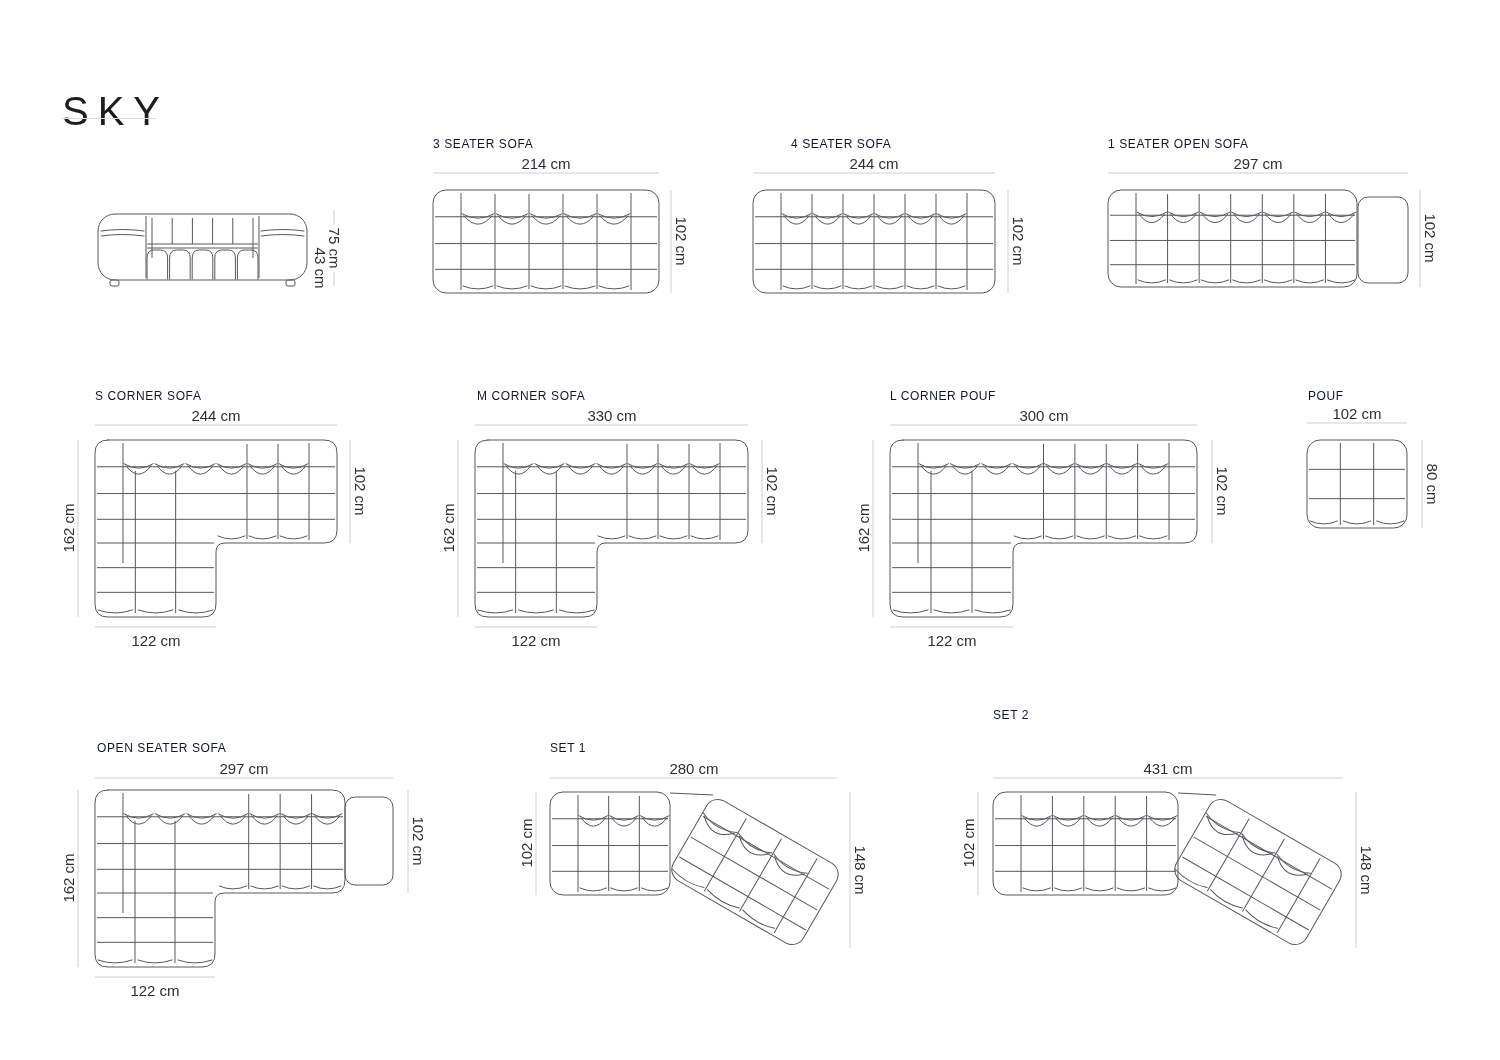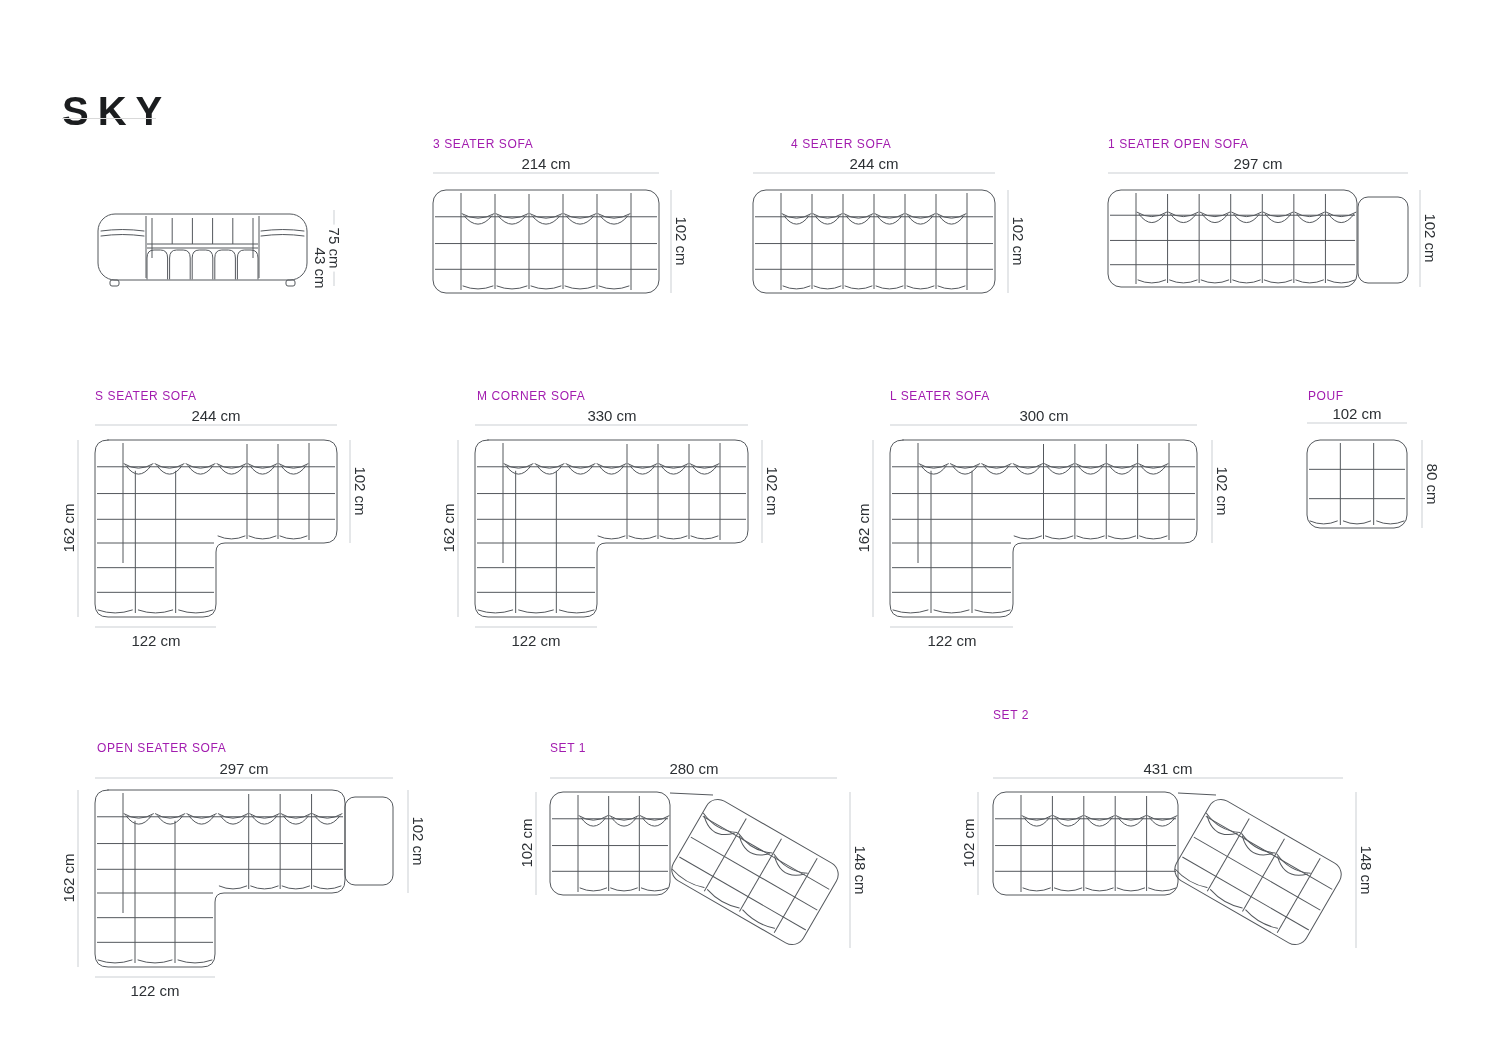--- a/index.html
+++ b/index.html
@@ -1,22 +1,22 @@
 <!DOCTYPE html>
 <html><head>
 <meta charset="utf-8">
 <style>
   html,body{margin:0;padding:0;background:#fff;}
   body{width:1500px;height:1060px;position:relative;overflow:hidden;
        font-family:"Liberation Sans", sans-serif;}
   #art{position:absolute;left:0;top:0;}
-  .title{position:absolute;left:62px;top:64px;font-size:40px;font-weight:700;
+  .title{position:absolute;left:62px;top:64px;font-size:40px;font-weight:400;
          letter-spacing:9px;color:#1b1d1f;line-height:1;}
   .title-rule{position:absolute;left:62px;top:118px;width:94px;height:1px;background:#d9d9d9;}
-  .p-label{position:absolute;font-size:12px;color:#a21caf;letter-spacing:.6px;white-space:nowrap;}
+  .p-label{position:absolute;font-size:12px;color:#0f172a;letter-spacing:.6px;white-space:nowrap;}
   .dim{position:absolute;font-size:15px;color:#2c3034;white-space:nowrap;
        transform:translate(-50%,-50%);}
   .dim.rot-r{transform:translate(-50%,-50%) rotate(90deg);}
   .dim.rot-l{transform:translate(-50%,-50%) rotate(-90deg);}
   .dim.bg{background:#fff;padding:1px 3px;}
 </style>
 </head>
 <body>
 
 <svg id="art" width="1500" height="1060">
@@ -400,33 +400,33 @@
 <span class="dim rot-r" style="left:681px;top:241px">102 cm</span>
 
 <span class="p-label" style="left:791px;top:137px">4 SEATER SOFA</span>
 <span class="dim" style="left:874px;top:163px">244 cm</span>
 <span class="dim rot-r" style="left:1018px;top:241px">102 cm</span>
 
 <span class="p-label" style="left:1108px;top:137px">1 SEATER OPEN SOFA</span>
 <span class="dim" style="left:1258px;top:163px">297 cm</span>
 <span class="dim rot-r" style="left:1430px;top:238px">102 cm</span>
 
-<span class="p-label" style="left:95px;top:389px">S SEATER SOFA</span>
+<span class="p-label" style="left:95px;top:389px">S CORNER SOFA</span>
 <span class="dim" style="left:216px;top:415px">244 cm</span>
 <span class="dim rot-r" style="left:360px;top:491px">102 cm</span>
 <span class="dim rot-l" style="left:68px;top:528px">162 cm</span>
 <span class="dim" style="left:156px;top:640px">122 cm</span>
 
 <span class="p-label" style="left:477px;top:389px">M CORNER SOFA</span>
 <span class="dim" style="left:612px;top:415px">330 cm</span>
 <span class="dim rot-r" style="left:772px;top:491px">102 cm</span>
 <span class="dim rot-l" style="left:448px;top:528px">162 cm</span>
 <span class="dim" style="left:536px;top:640px">122 cm</span>
 
-<span class="p-label" style="left:890px;top:389px">L SEATER SOFA</span>
+<span class="p-label" style="left:890px;top:389px">L CORNER POUF</span>
 <span class="dim" style="left:1044px;top:415px">300 cm</span>
 <span class="dim rot-r" style="left:1222px;top:491px">102 cm</span>
 <span class="dim rot-l" style="left:863px;top:528px">162 cm</span>
 <span class="dim" style="left:952px;top:640px">122 cm</span>
 
 <span class="p-label" style="left:1308px;top:389px">POUF</span>
 <span class="dim" style="left:1357px;top:413px">102 cm</span>
 <span class="dim rot-r" style="left:1432px;top:484px">80 cm</span>
 
 <span class="p-label" style="left:97px;top:741px">OPEN SEATER SOFA</span>

